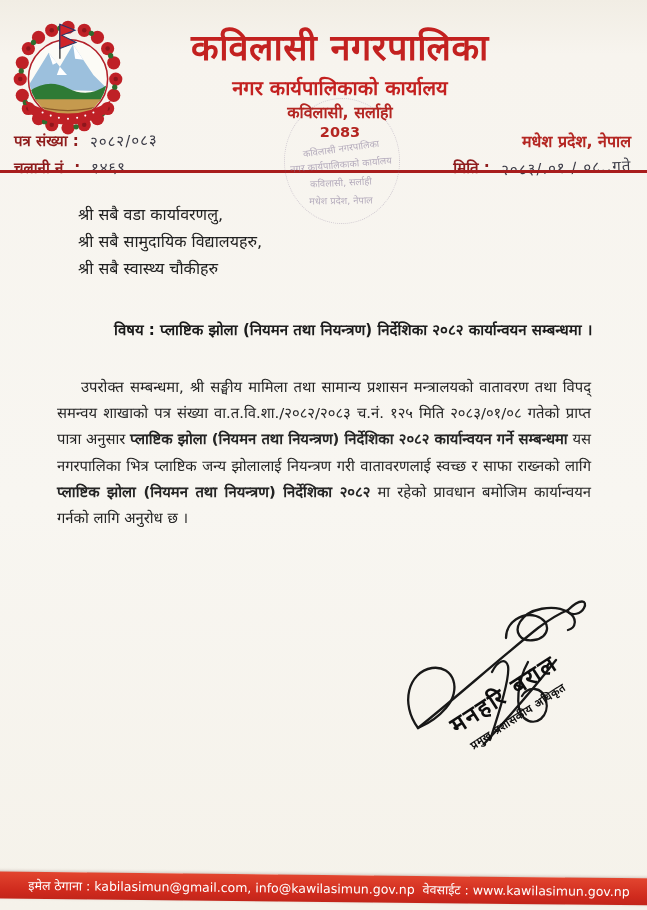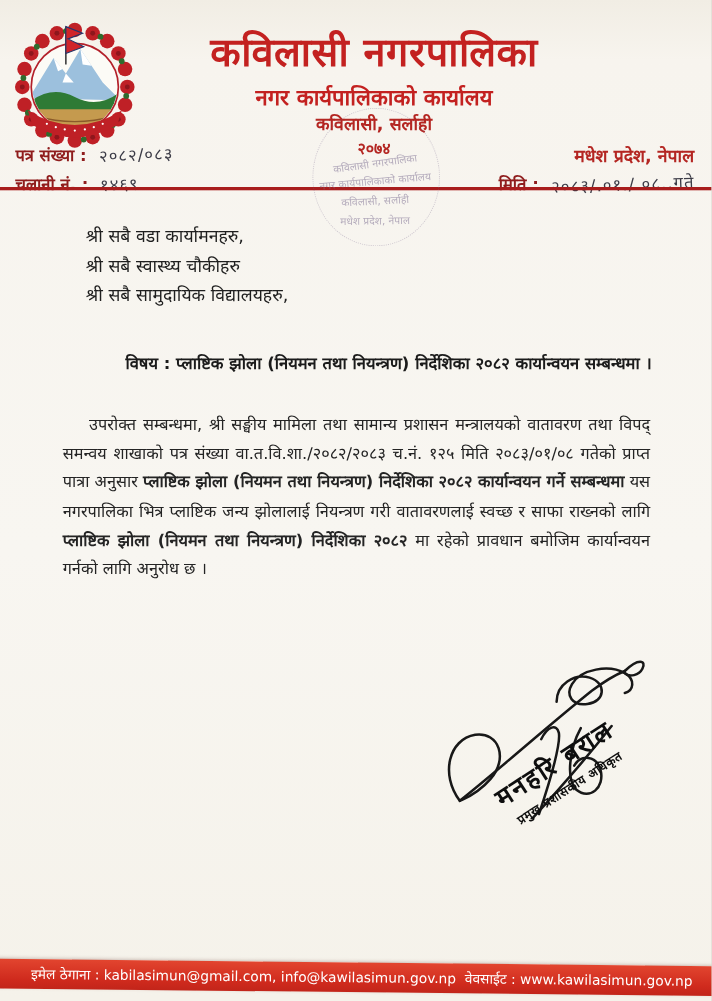--- a/index.html
+++ b/index.html
@@ -140,21 +140,21 @@
           <circle cx="64" cy="104" r="1"></circle>
           <circle cx="72" cy="102" r="1"></circle>
         <circle cx="80" cy="99" r="1"></circle>
       </g>
     </svg>
   </div>
 
   <div class="muni-title">कविलासी नगरपालिका</div>
   <div class="office-name">नगर कार्यपालिकाको कार्यालय</div>
   <div class="location">कविलासी, सर्लाही</div>
-  <div class="est-year">२०७४</div>
+  <div class="est-year">2083</div>
 
   <div class="meta-left r1">
     <span class="meta-label">पत्र संख्या :</span>
     <span class="hand">२०८२/०८३</span>
   </div>
   <div class="meta-left r2">
     <span class="meta-label">चलानी नं. :</span>
     <span class="hand">१४६९</span>
   </div>
   <div class="meta-right r1 province">मधेश प्रदेश, नेपाल</div>
@@ -167,23 +167,23 @@
 
   <div class="seal">
     <div class="seal-ring"></div>
     <div class="seal-line sl0">कविलासी नगरपालिका</div>
     <div class="seal-line sl1">नगर कार्यपालिकाको कार्यालय</div>
     <div class="seal-line sl2">कविलासी, सर्लाही</div>
     <div class="seal-line sl3">मधेश प्रदेश, नेपाल</div>
   </div>
 
   <div class="recipients">
-    <div>श्री सबै वडा कार्यामनहरु,</div>
+    <div>श्री सबै वडा कार्यावरणलु,</div>
+    <div>श्री सबै सामुदायिक विद्यालयहरु,</div>
     <div>श्री सबै स्वास्थ्य चौकीहरु</div>
-    <div>श्री सबै सामुदायिक विद्यालयहरु,</div>
   </div>
 
   <div class="subject">
     <span>विषय :</span>
     <span>प्लाष्टिक झोला (नियमन तथा नियन्त्रण) निर्देशिका २०८२ कार्यान्वयन सम्बन्धमा ।</span>
   </div>
 
   <div class="para p1">
     <span>उपरोक्त सम्बन्धमा, श्री सङ्घीय मामिला तथा सामान्य प्रशासन मन्त्रालयको वातावरण तथा विपद् समन्वय शाखाको पत्र संख्या वा.त.वि.शा./२०८२/२०८३ च.नं. १२५ मिति २०८३/०१/०८ गतेको प्राप्त पात्रा अनुसार </span><span class="bold">प्लाष्टिक झोला (नियमन तथा नियन्त्रण) निर्देशिका २०८२ कार्यान्वयन गर्ने सम्बन्धमा</span><span> यस नगरपालिका भित्र प्लाष्टिक जन्य झोलालाई नियन्त्रण गरी वातावरणलाई स्वच्छ र साफा राख्नको लागि </span><span class="bold">प्लाष्टिक झोला (नियमन तथा नियन्त्रण) निर्देशिका २०८२</span><span> मा रहेको प्रावधान बमोजिम कार्यान्वयन गर्नको लागि अनुरोध छ ।</span>
   </div>

